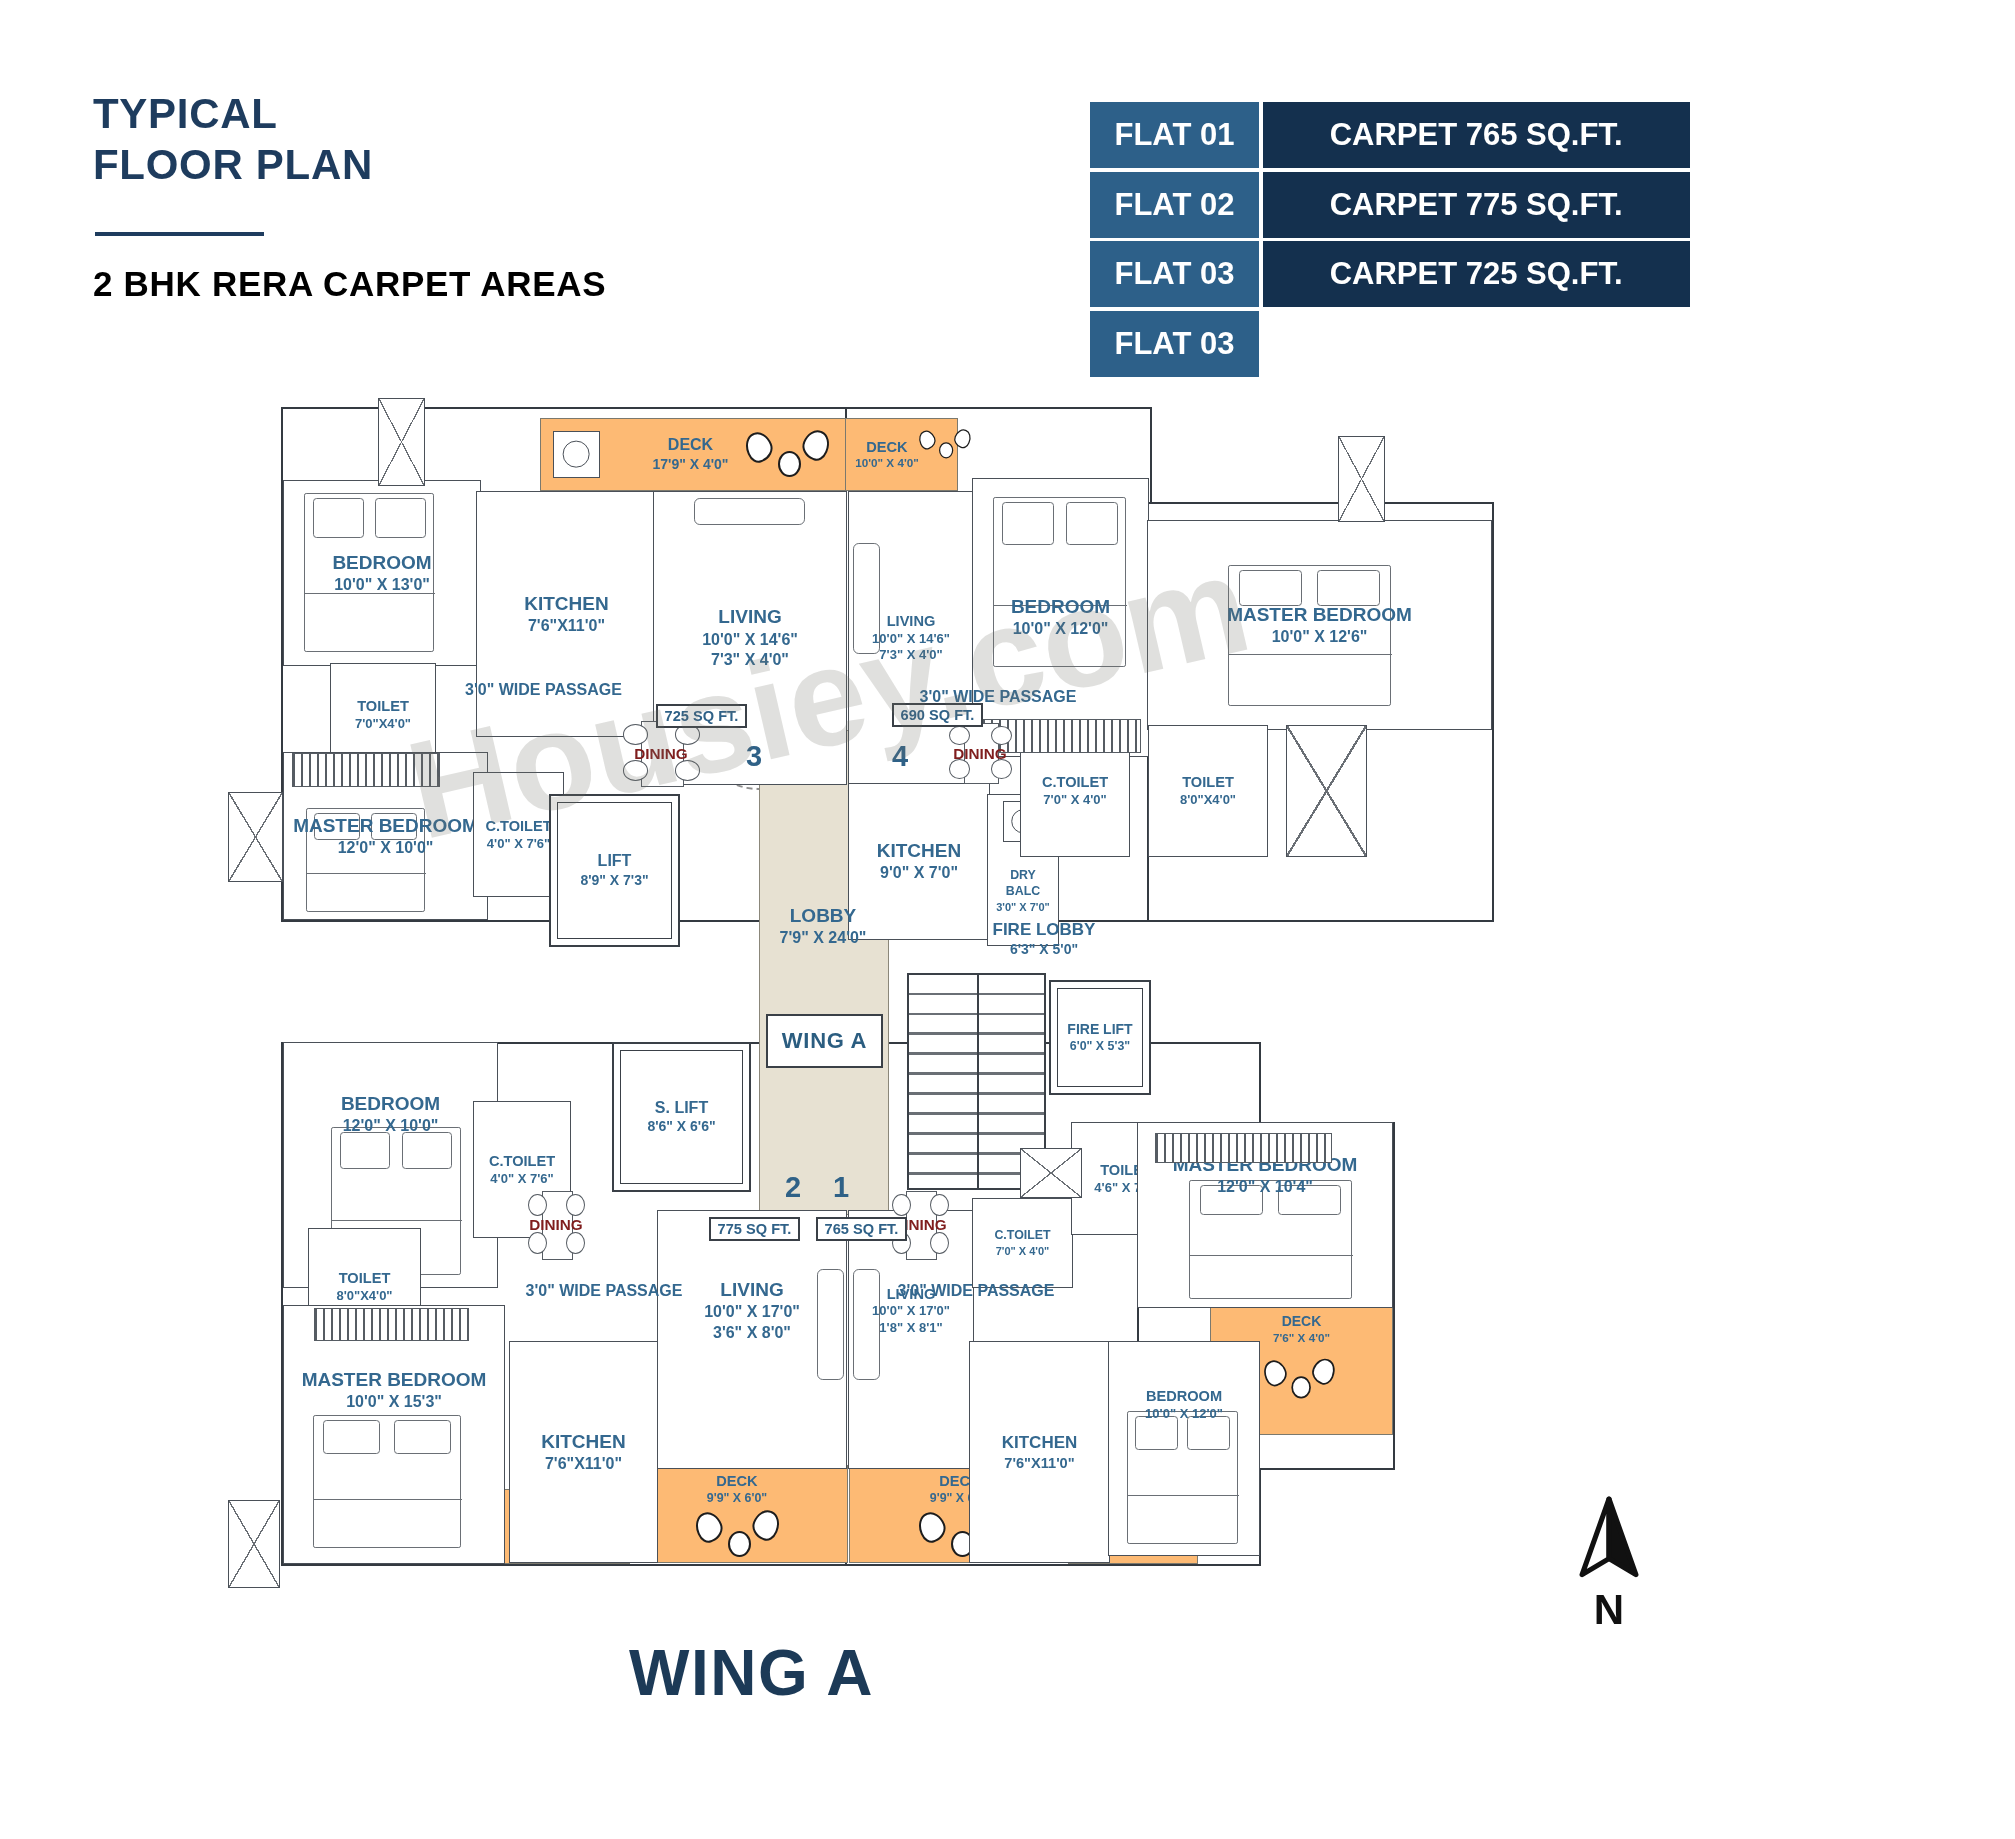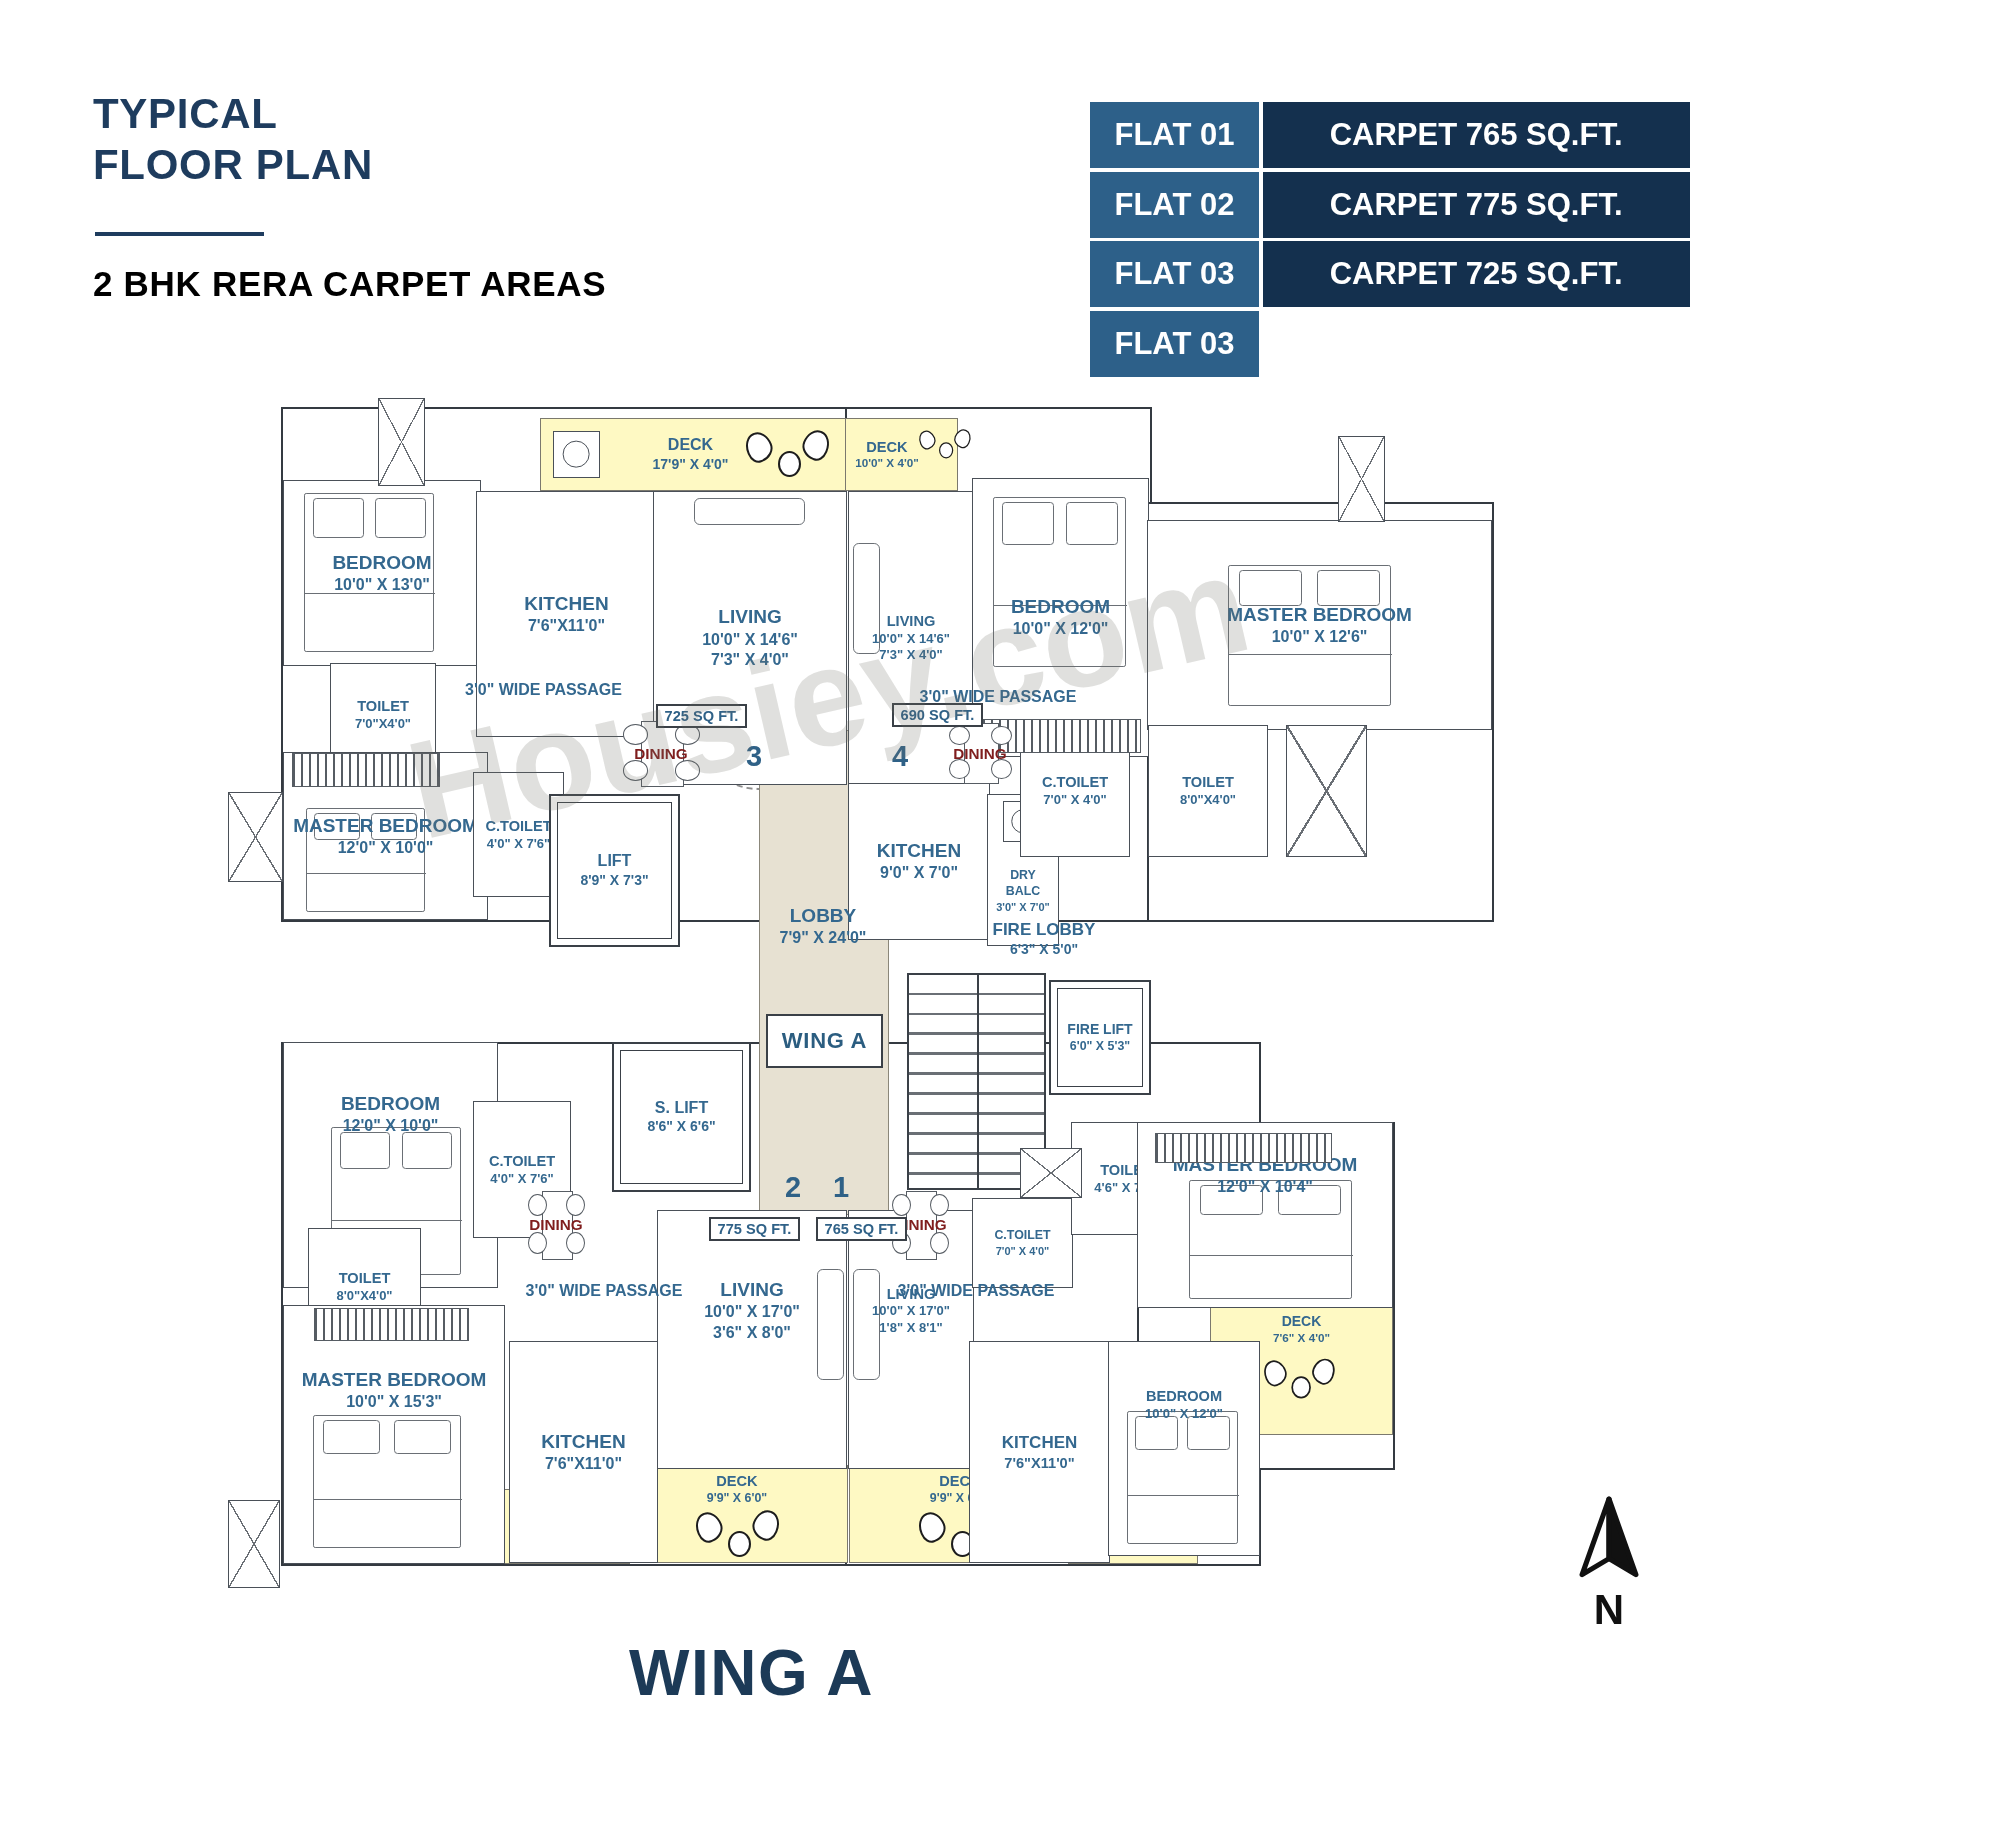--- a/index.html
+++ b/index.html
@@ -13,21 +13,21 @@
   
   .ftable{position:absolute;left:1090px;top:102px;display:grid;grid-template-columns:169px 427px;gap:3.6px}
   .fcell{display:flex;align-items:center;justify-content:center;color:#ffffff;font-weight:bold;height:66px}
   .fflat{background:#2d6089;font-size:31px}
   .fcarp{background:#14304e;font-size:31px}
   
   .env{position:absolute;border:2.9px solid #343a41;background:#ffffff;z-index:1}
   .room{position:absolute;border:1.8px solid #4a5058;background:#ffffff;z-index:3;
         display:flex;flex-direction:column;align-items:center;justify-content:center;text-align:center}
   .room>.nm,.room>.dm{position:relative;z-index:3}
-  .deck{position:absolute;border:1.8px solid #7b796e;background:#fef9c3;z-index:2}
+  .deck{position:absolute;border:1.8px solid #7b796e;background:#fdba74;z-index:2}
   .lobby{position:absolute;border:1.8px solid #8b877a;background:#e7e1d2;z-index:2}
   .zone{position:absolute;display:flex;flex-direction:column;align-items:center;justify-content:center;
         text-align:center;z-index:5}
   .nm{font-weight:bold;color:#34688f;font-size:19px;line-height:1.28;white-space:pre-line}
   .dm{font-weight:bold;color:#34688f;font-size:16px;line-height:1.28;white-space:pre-line}
   .sm .nm{font-size:14.6px}.sm .dm{font-size:13px}
   .xs .nm{font-size:12.4px}.xs .dm{font-size:11px}
   .tag{position:absolute;border:2.2px solid #3a4047;background:#fff;color:#2f6187;font-weight:bold;
        font-size:14.6px;padding:2.2px 6.6px;z-index:6;white-space:nowrap}
   .dnum{position:absolute;color:#2f6187;font-weight:bold;font-size:29px;z-index:6}

